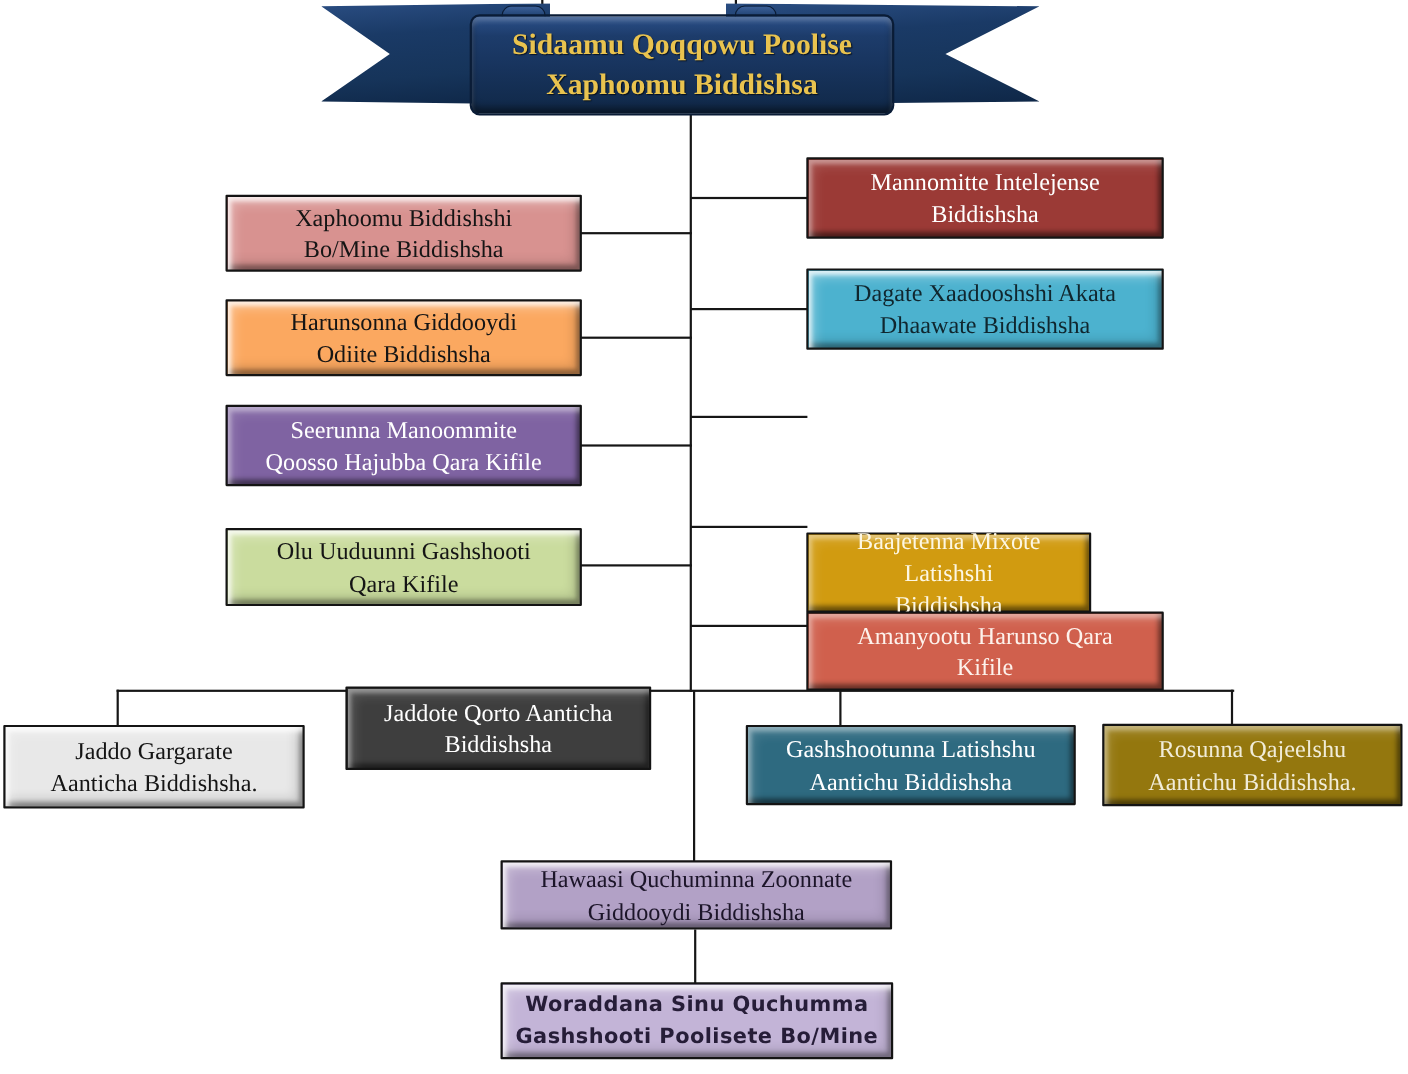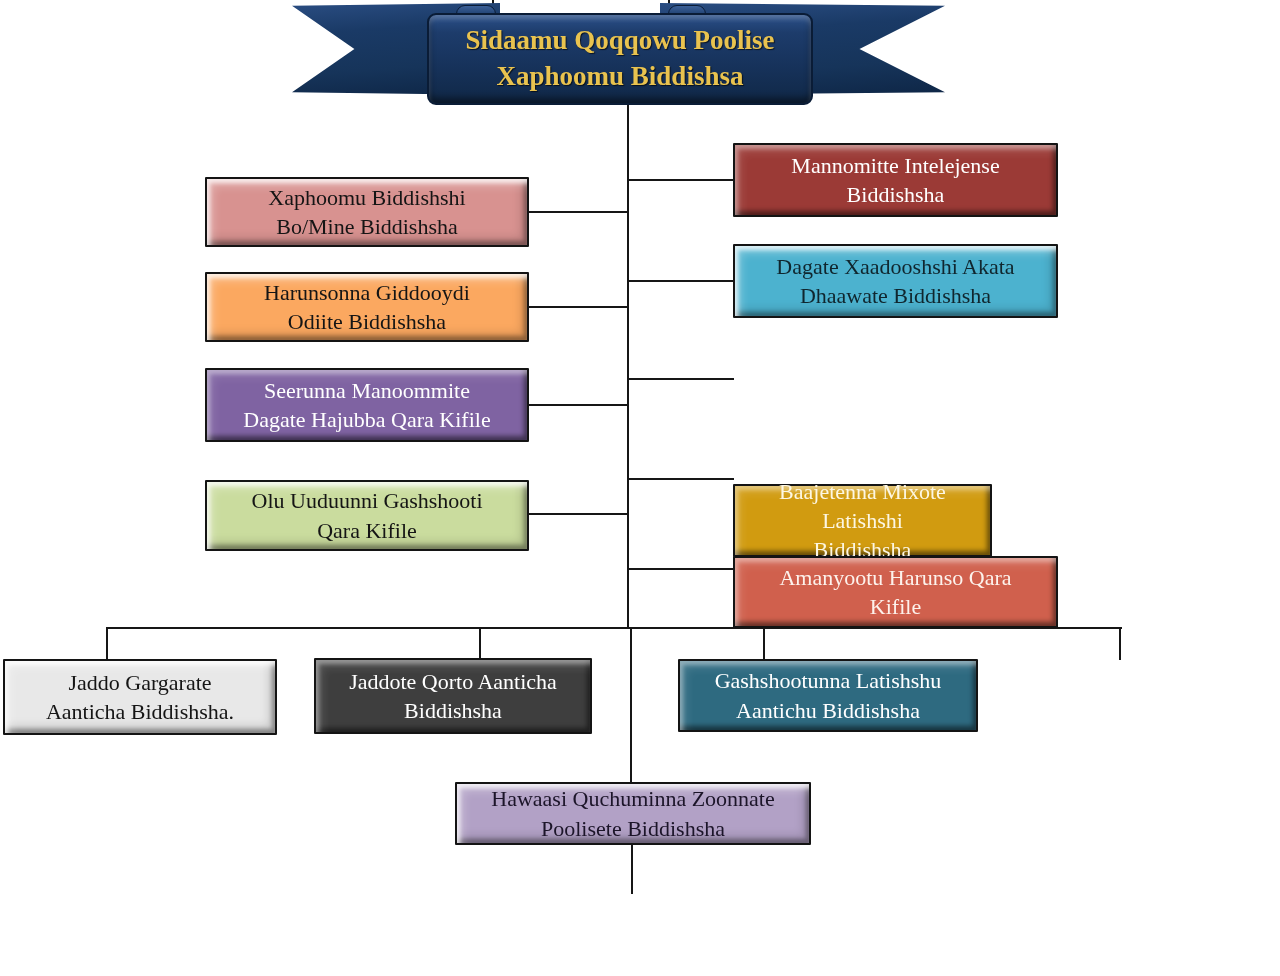--- a/index.html
+++ b/index.html
@@ -65,21 +65,21 @@
   .box-l0{left:205px;top:177px;width:324px;height:70px;}
   .box-l1{left:205px;top:272px;width:324px;height:70px;}
   .box-l2{left:205px;top:368px;width:324px;height:74px;}
   .box-l3{left:205px;top:480px;width:324px;height:71px;}
   .box-r0{left:733px;top:143px;width:325px;height:74px;}
   .box-r1{left:733px;top:244px;width:325px;height:74px;}
   .box-r2{left:733px;top:344px;width:325px;height:73px;}
   .box-r3{left:733px;top:443px;width:259px;height:73px;margin-top:41px;}
   .box-r4{left:733px;top:556px;width:325px;height:72px;}
   .box-b0{left:3px;top:659px;width:274px;height:76px;}
-  .box-b1{left:314px;top:658px;width:278px;height:76px;}
+  .box-b1{left:314px;top:624px;width:278px;height:76px;}
   .box-b2{left:678px;top:659px;width:300px;height:73px;}
   .box-b3{left:1002px;top:658px;width:273px;height:75px;}
   .box-community{left:455px;top:782px;width:356px;height:63px;}
   .box-woreda{left:455px;top:893px;width:357px;height:70px;
     font-family:"DejaVu Sans","Liberation Sans",sans-serif;
     font-weight:bold;font-size:19px;letter-spacing:.4px;line-height:1.55;}
 </style>
 </head>
 <body>
 
@@ -117,21 +117,21 @@
   <div class="node light box-l1" style="background-color: rgb(251, 168, 96); color: rgb(21, 21, 21);">
     <span class="lbl">Harunsonna Giddooydi
 Odiite Biddishsha</span>
   </div>
   <div class="node light box-l0" style="background-color: rgb(216, 146, 144); color: rgb(21, 21, 21);">
     <span class="lbl">Xaphoomu Biddishshi
 Bo/Mine Biddishsha</span>
   </div>
   <div class="node dark box-l2" style="background-color: rgb(127, 99, 162); color: rgb(255, 255, 255);">
     <span class="lbl">Seerunna Manoommite
-Dagate Hajubba Qara Kifile</span>
+Qoosso Hajubba Qara Kifile</span>
   </div>
   <div class="node light box-l3" style="background-color: rgb(202, 220, 158); color: rgb(21, 21, 21);">
     <span class="lbl">Olu Uuduunni Gashshooti
 Qara Kifile</span>
   </div>
 
   <div class="node dark box-r0" style="background-color: rgb(155, 58, 54); color: rgb(255, 255, 255); align-items: center;">
     <span class="lbl">Mannomitte Intelejense
 Biddishsha</span>
   </div>
@@ -153,19 +153,27 @@
 Aanticha Biddishsha.</span>
   </div>
   <div class="node dark box-b1" style="background-color: rgb(62, 62, 62); color: rgb(255, 255, 255);">
     <span class="lbl">Jaddote Qorto Aanticha
 Biddishsha</span>
   </div>
   <div class="node dark box-b2" style="background-color: rgb(46, 106, 128); color: rgb(255, 255, 255);">
     <span class="lbl">Gashshootunna Latishshu
 Aantichu Biddishsha</span>
   </div>
+  <div class="node dark box-b3" style="background-color: rgb(148, 119, 14); color: rgb(241, 236, 216);">
+    <span class="lbl">Rosunna Qajeelshu
+Aantichu Biddishsha.</span>
+  </div>
 
   <div class="node light box-community" style="background-color: rgb(178, 161, 198); color: rgb(28, 21, 41);">
     <span class="lbl">Hawaasi Quchuminna Zoonnate
-Poolisete Biddishsha</span>
+Giddooydi Biddishsha</span>
+  </div>
+  <div class="node light box-woreda" style="background-color: rgb(195, 180, 215); color: rgb(38, 29, 56);">
+    <span class="lbl">Woraddana Sinu Quchumma
+Gashshooti Poolisete Bo/Mine</span>
   </div>
 
 </div>
 
 </body></html>

